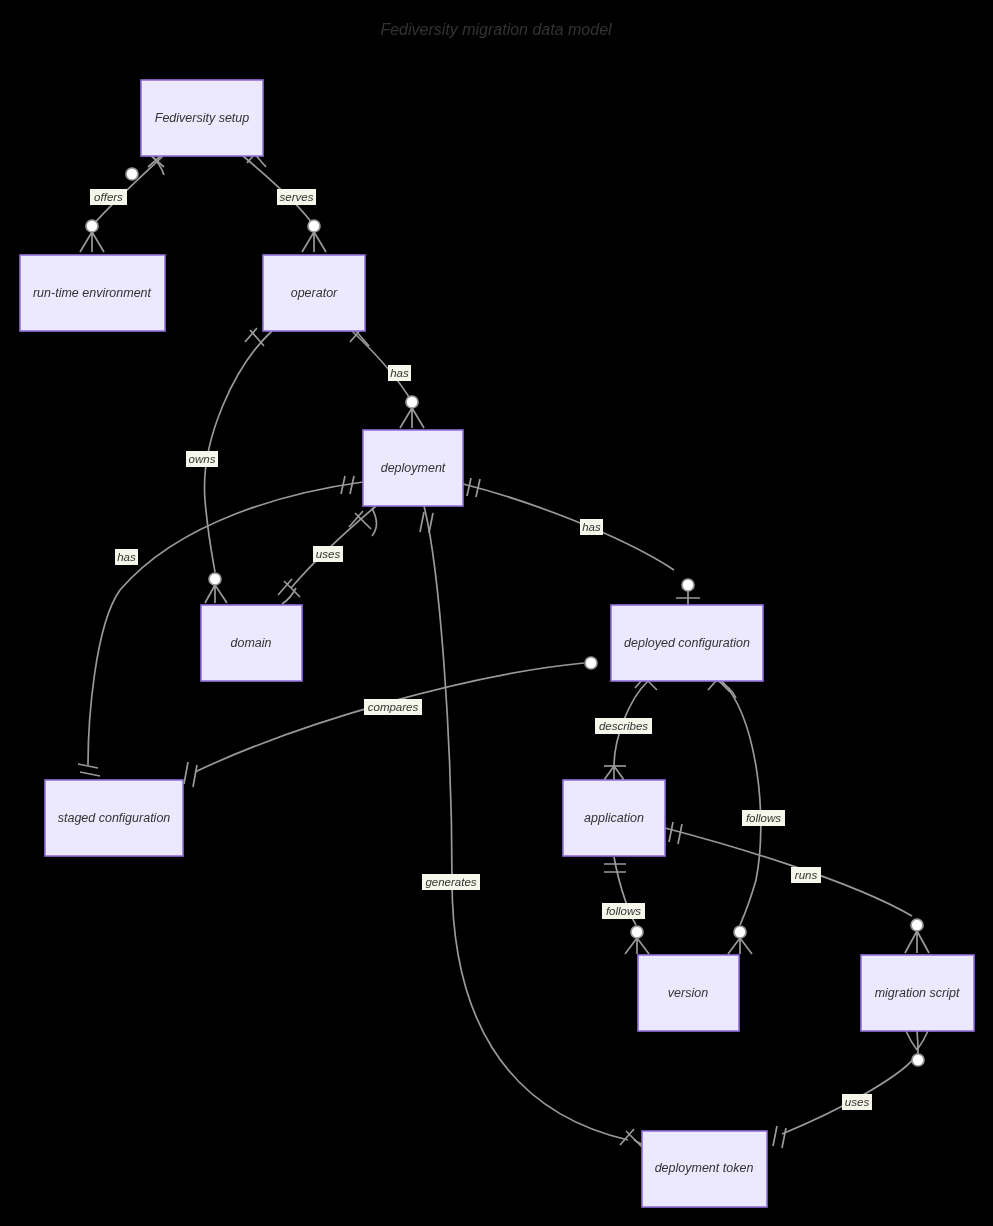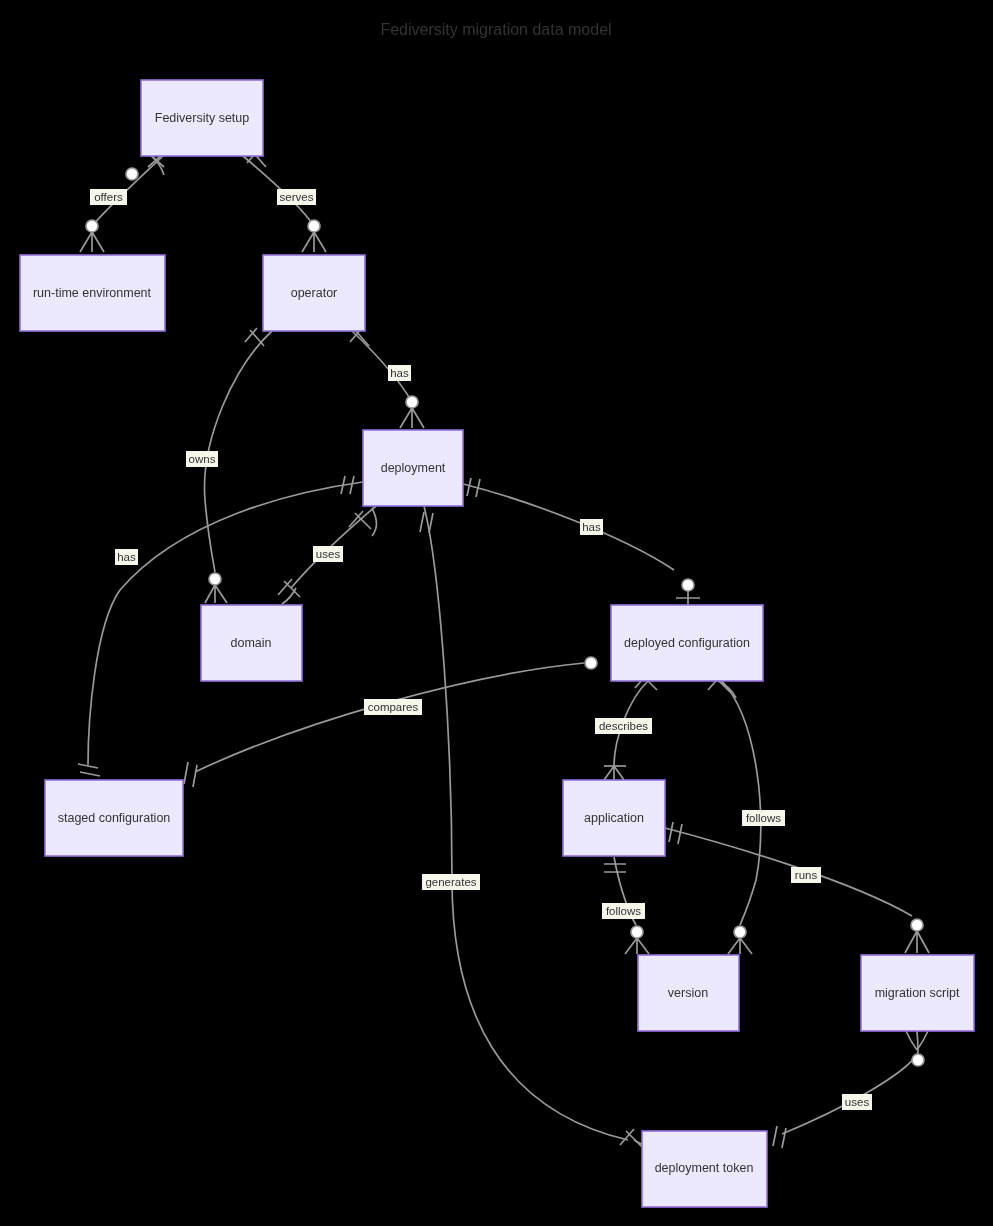--- a/index.html
+++ b/index.html
@@ -12,20 +12,21 @@
     width: 993px;
     height: 1226px;
     overflow: hidden;
     font-family: "Liberation Sans", sans-serif;
   }
   #diagram-root {
     position: relative;
     width: 993px;
     height: 1226px;
     background: #000000;
+    font-style: italic;
   }
   svg#er-svg {
     position: absolute;
     top: 0;
     left: 0;
     width: 993px;
     height: 1226px;
     display: block;
   }
   .diagram-title {

